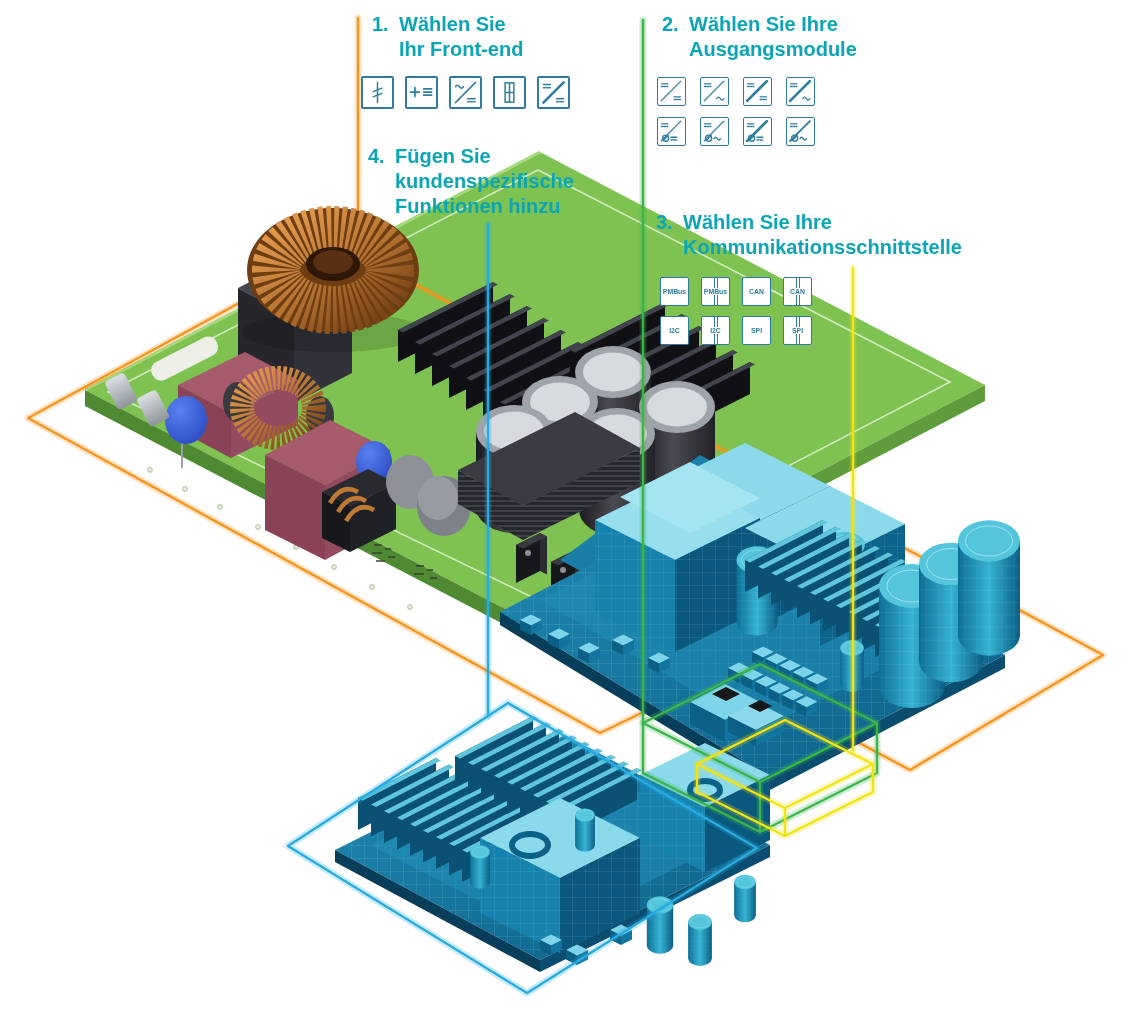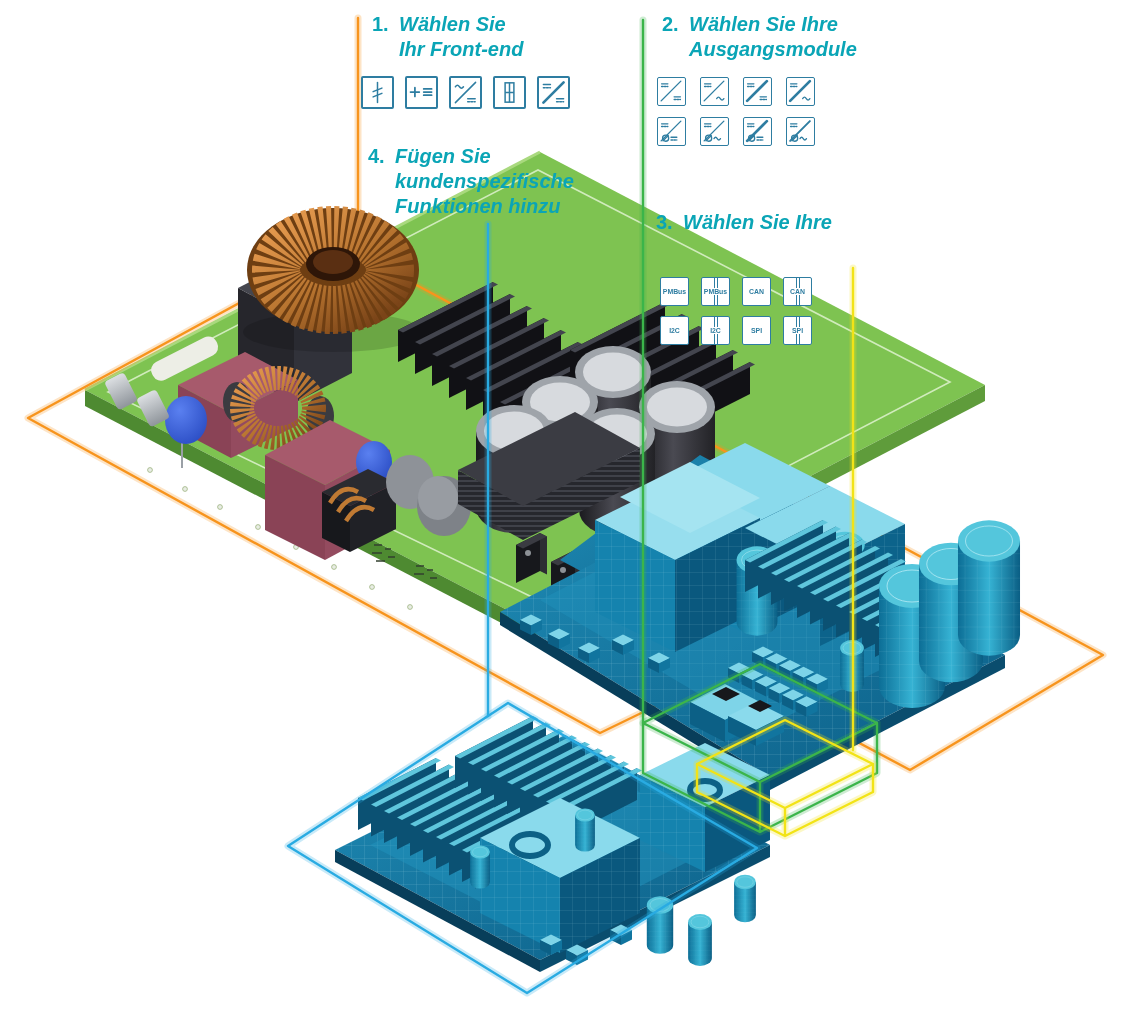--- a/index.html
+++ b/index.html
@@ -1,21 +1,21 @@
 <!DOCTYPE html>
 <html><head>
 <meta charset="utf-8">
 <style>
   html,body{margin:0;padding:0;background:#ffffff;}
   #stage{position:relative;width:1139px;height:1024px;background:#ffffff;overflow:hidden;
          font-family:"Liberation Sans",sans-serif;}
   #scene{position:absolute;left:0;top:0;}
   .heading{position:absolute;color:#0AA5B6;font-weight:700;font-size:20px;line-height:25px;white-space:nowrap;}
   .heading .num{position:absolute;left:0;top:0;}
-  .heading .lines{padding-left:27px;font-style:italic;}
+  .heading .lines{padding-left:27px;}
   .icon-row{position:absolute;display:flex;gap:11px;}
   .icon-grid{position:absolute;display:grid;grid-template-columns:repeat(4,29px);column-gap:14px;row-gap:11px;}
   .icon-grid3{position:absolute;display:grid;grid-template-columns:repeat(4,29px);column-gap:12px;row-gap:10px;}
   .ibox{width:33px;height:33px;border:2px solid #2E7DA1;border-radius:2px;background:#fff;box-sizing:border-box;
         display:flex;align-items:center;justify-content:center;}
   .ibox svg{display:block;}
   .sbox{width:29px;height:29px;border:1.8px solid #2E7DA1;border-radius:2px;background:#fff;box-sizing:border-box;position:relative;}
   .cbox{width:29px;height:29px;border:1.8px solid #2E7DA1;border-radius:2px;background:#fff;box-sizing:border-box;position:relative;
         display:flex;align-items:center;justify-content:center;}
   .cbox .lbl{position:relative;z-index:1;background:#fff;padding:0 1px;color:#2E7DA1;font-size:6.9px;font-weight:700;letter-spacing:0;}
@@ -542,20 +542,21 @@
           <path d="M5.6,25.4 L11.4,19.6" stroke-width="1.5"></path>
       <path d="M14.5,23 q1.8,-3 3.6,0 q1.8,3 3.6,0" stroke-width="1.5"></path>
     </svg>
   </div>
 </div>
 
 <div class="heading" style="left:656px;top:210px;">
   <span class="num">3.</span>
   <div class="lines">
     <div>Wählen Sie Ihre</div>
+    <div>Kommunikationsschnittstelle</div>
   </div>
 </div>
 <div class="icon-grid3" style="left:660px;top:277px;">
   <div class="cbox">
     <span class="lbl">PMBus</span>
       </div>
   <div class="cbox">
     <span class="iso"></span>
     <span class="lbl">PMBus</span>
       </div>

